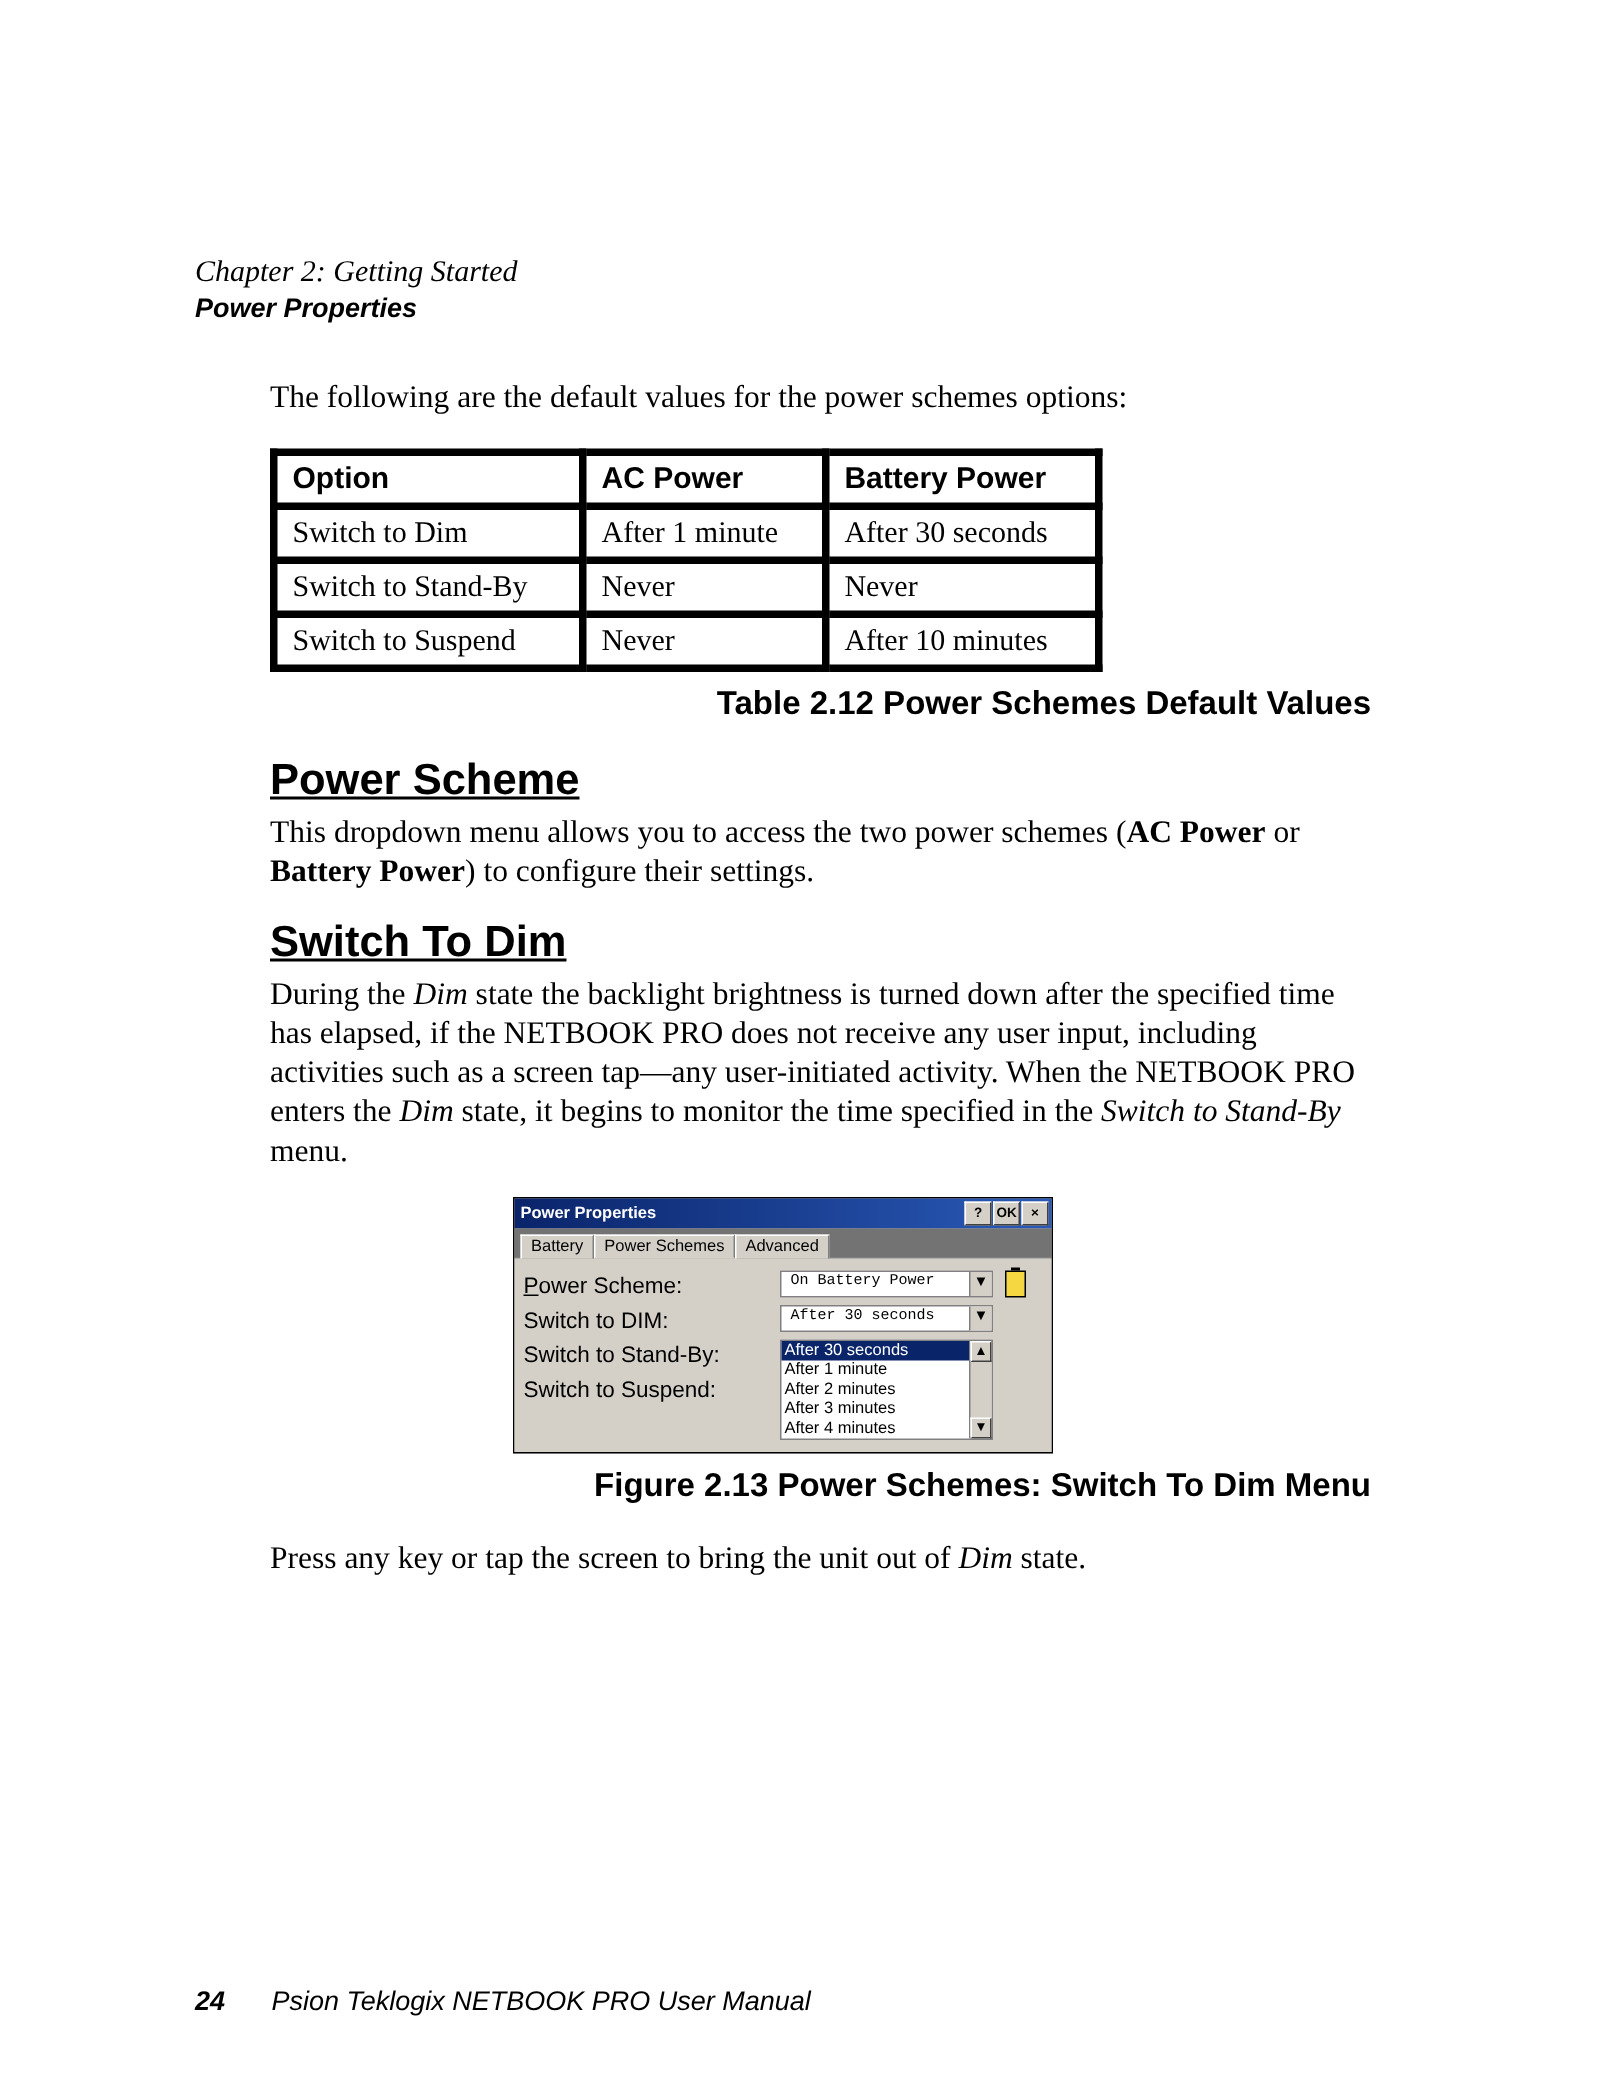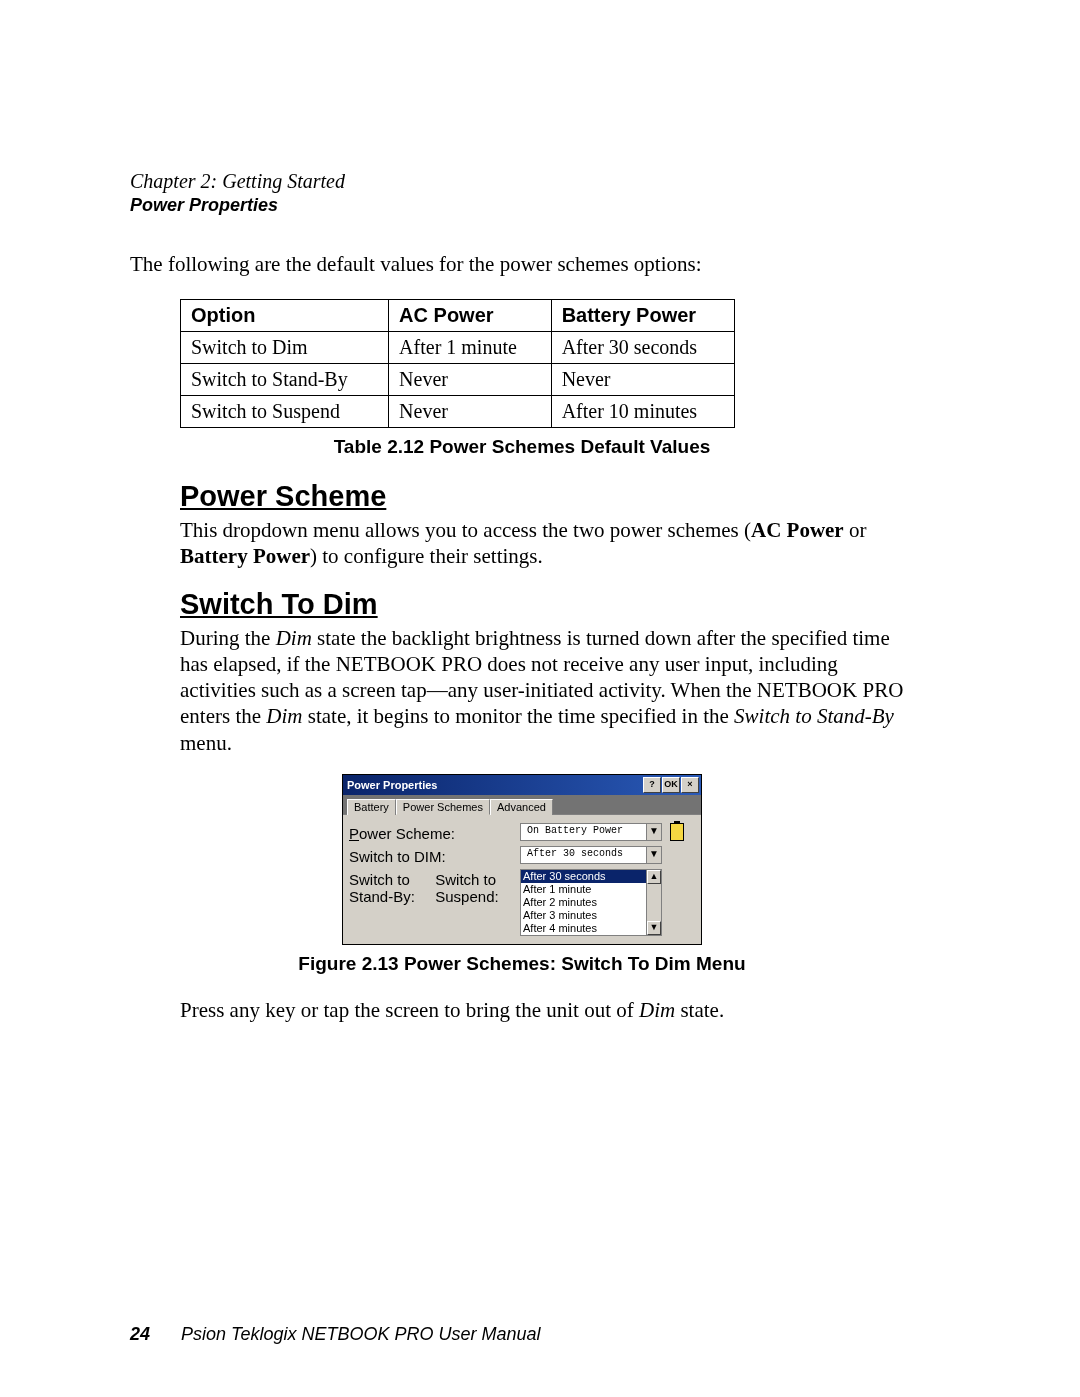--- a/index.html
+++ b/index.html
@@ -23,48 +23,49 @@
     margin-bottom: 2px;
   }
   .section-line {
     font-style: italic;
     font-weight: bold;
     font-family: Arial, Helvetica, sans-serif;
     font-size: 18px;
     margin-bottom: 36px;
   }
   .indented {
+    margin-left: 50px;
   }
   .intro {
     font-size: 21px;
     margin-bottom: 22px;
   }
   table.defaults {
     border-collapse: collapse;
     margin-left: 50px;
     width: 555px;
   }
   table.defaults th, table.defaults td {
-    border: 1px solid #000000;
+    border: 5px solid #000000;
     padding: 4px 10px;
     text-align: left;
     font-size: 20px;
     font-weight: normal;
   }
   table.defaults th {
     font-family: "Arial Narrow", Arial, Helvetica, sans-serif;
     font-weight: 600;
     font-stretch: condensed;
   }
   .table-caption, .figure-caption {
     font-family: "Arial Narrow", Arial, Helvetica, sans-serif;
     font-stretch: condensed;
     font-weight: 600;
-    font-size: 19px;
-    text-align: center;
+    font-size: 22px;
+    text-align: right;
     margin: 8px 0 22px 0;
   }
   h3.sect {
     font-family: "Arial Narrow", Arial, Helvetica, sans-serif;
     font-stretch: condensed;
     font-weight: 600;
     font-size: 29px;
     margin: 18px 0 4px 50px;
     text-decoration: underline;
   }
@@ -284,21 +285,21 @@
 
         <div class="row">
           <div class="lbl">Switch to DIM:</div>
           <div class="combo">
             <div class="val">After 30 seconds</div>
             <div class="arrow">▼</div>
           </div>
         </div>
 
         <div class="row">
-          <div class="lbl" style="display:flex;flex-direction:row;gap:6px">
+          <div class="lbl" style="display:flex;flex-direction:column;gap:6px">
             <div>Switch to Stand-By:</div>
             <div>Switch to Suspend:</div>
           </div>
           <div class="listbox">
             <div class="items">
               <div class="sel">After 30 seconds</div>
               <div>After 1 minute</div>
               <div>After 2 minutes</div>
               <div>After 3 minutes</div>
               <div>After 4 minutes</div>

